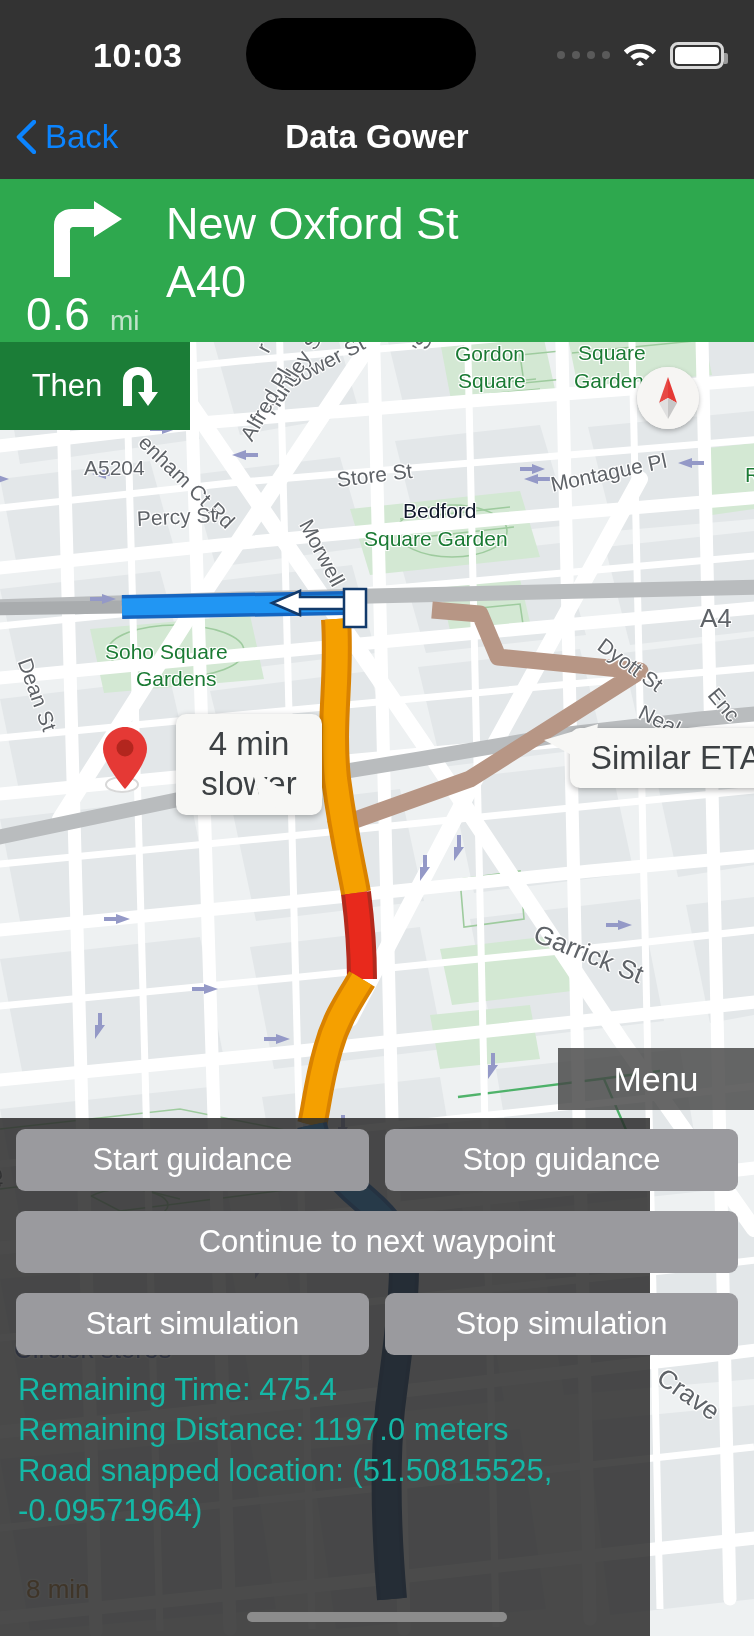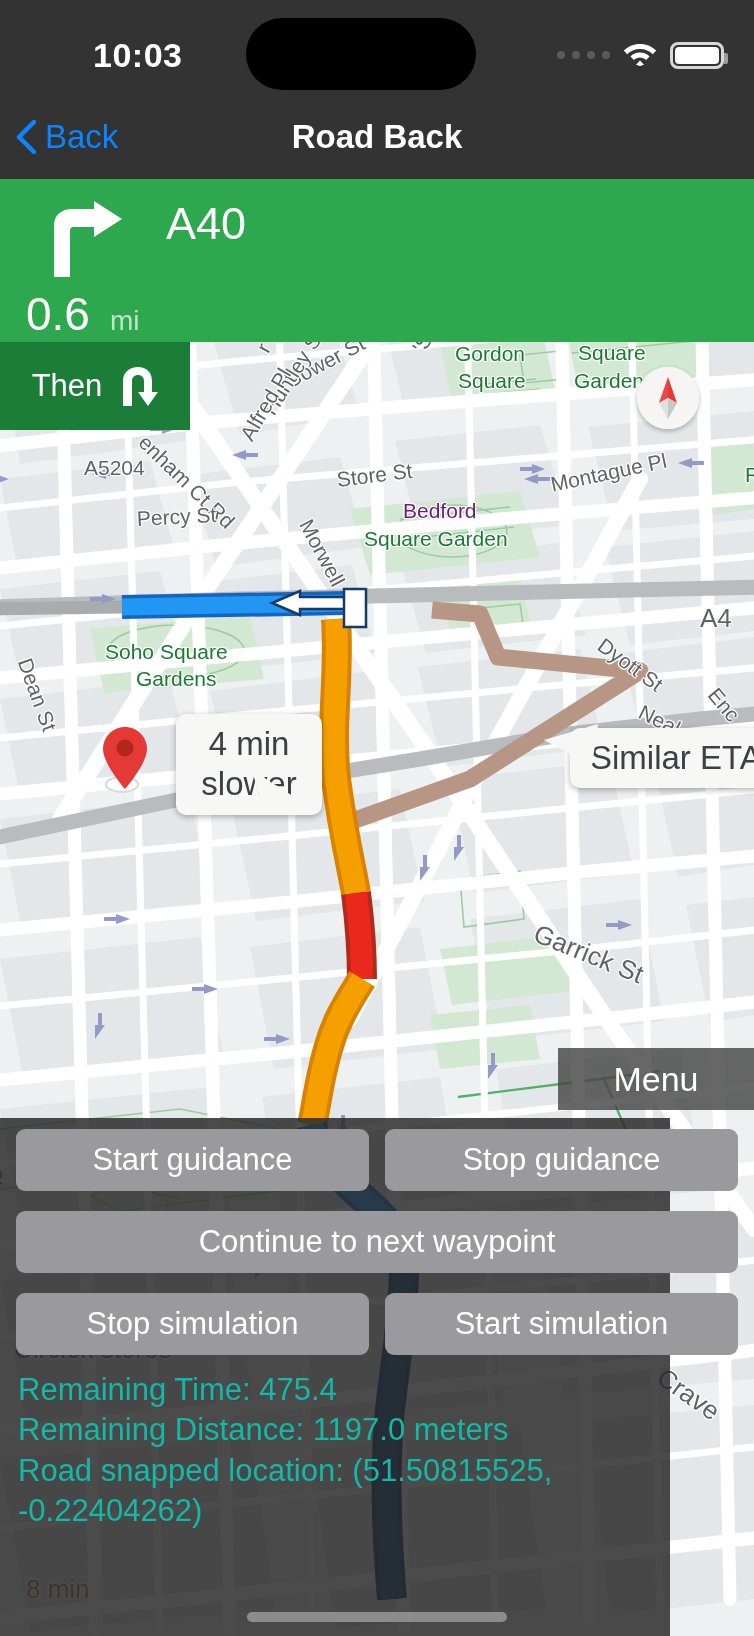--- a/index.html
+++ b/index.html
@@ -137,21 +137,20 @@
     background:rgba(70,70,70,0.82);color:#fff;
     display:flex;align-items:center;justify-content:center;
     font-size:34px;z-index:25;cursor:pointer;
   }
 
   
   .bottom{
     position:absolute;left:0;top:1118px;width:650px;height:518px;
     background:rgba(40,40,40,0.84);
     z-index:30;
-    padding-left:20px;
   }
   .btn-row{
     display:flex;gap:16px;padding:0 16px;margin-top:0;
   }
   .btn{
     background:#9a9a9e;color:#ffffff;border-radius:9px;
     height:62px;display:flex;align-items:center;justify-content:center;
     font-size:31px;cursor:pointer;flex:1 1 0;
   }
   .row1{position:absolute;left:0;top:11px;width:754px;}
@@ -341,21 +340,21 @@
         <div class="maplabel" style="left: 578px; top: 162px; color: rgb(26, 122, 51); transform-origin: 0px 50%;">Square</div>
         <div class="maplabel" style="left: 574px; top: 190px; color: rgb(26, 122, 51); transform-origin: 0px 50%;">Gardens</div>
         <div class="maplabel" style="left: 268px; top: 222px; color: rgb(95, 99, 104); transform: rotate(-58deg); transform-origin: 0px 50%;">Huntley St</div>
         <div class="maplabel" style="left: 246px; top: 248px; color: rgb(95, 99, 104); transform: rotate(-60deg); transform-origin: 0px 50%;">Alfred Pl</div>
         <div class="maplabel" style="left: 337px; top: 289px; color: rgb(95, 99, 104); transform: rotate(-7deg); transform-origin: 0px 50%;">Store St</div>
         <div class="maplabel" style="left: 551px; top: 294px; color: rgb(95, 99, 104); transform: rotate(-12deg); transform-origin: 0px 50%;">Montague Pl</div>
         <div class="maplabel" style="left: 142px; top: 248px; color: rgb(95, 99, 104); transform: rotate(44deg); transform-origin: 0px 50%;">enham Ct Rd</div>
         <div class="maplabel" style="left: 84px; top: 277px; color: rgb(95, 99, 104); transform-origin: 0px 50%;">A5204</div>
         <div class="maplabel" style="left: 137px; top: 328px; color: rgb(95, 99, 104); transform: rotate(-3deg); transform-origin: 0px 50%;">Percy St</div>
         <div class="maplabel" style="left: 305px; top: 330px; color: rgb(95, 99, 104); transform: rotate(62deg); transform-origin: 0px 50%;">Morwell St</div>
-        <div class="maplabel" style="left: 403px; top: 320px; color: #701a75; transform-origin: 0px 50%;">Bedford</div>
+        <div class="maplabel" style="left: 403px; top: 320px; color: #0f172a; transform-origin: 0px 50%;">Bedford</div>
         <div class="maplabel" style="left: 364px; top: 348px; color: rgb(26, 122, 51); transform-origin: 0px 50%;">Square Garden</div>
         <div class="maplabel" style="left: 745px; top: 284px; color: rgb(26, 122, 51); transform-origin: 0px 50%;">R</div>
         <div class="maplabel big" style="left: 700px; top: 424px; color: rgb(95, 99, 104); transform-origin: 0px 50%;">A4</div>
         <div class="maplabel" style="left: 600px; top: 452px; color: rgb(95, 99, 104); transform: rotate(36deg); transform-origin: 0px 50%;">Dyott St</div>
         <div class="maplabel" style="left: 712px; top: 500px; color: rgb(95, 99, 104); transform: rotate(50deg); transform-origin: 0px 50%;">Enc</div>
         <div class="maplabel" style="left: 640px; top: 520px; color: rgb(95, 99, 104); transform: rotate(26deg); transform-origin: 0px 50%;">Neal</div>
         <div class="maplabel" style="left: 105px; top: 461px; color: rgb(26, 122, 51); transform-origin: 0px 50%;">Soho Square</div>
         <div class="maplabel" style="left: 136px; top: 488px; color: rgb(26, 122, 51); transform-origin: 0px 50%;">Gardens</div>
         <div class="maplabel" style="left: 24px; top: 468px; color: rgb(95, 99, 104); transform: rotate(70deg); transform-origin: 0px 50%;">Dean St</div>
         <div class="maplabel big" style="left: 535px; top: 738px; color: rgb(95, 99, 104); transform: rotate(22deg); transform-origin: 0px 50%;">Garrick St</div>
@@ -434,20 +433,21 @@
     <div class="banner-icon">
       <svg viewBox="0 0 84 76" width="84" height="76" xmlns="http://www.w3.org/2000/svg">
         <path d="M12 76 L12 24 C12 14 20 8 30 8 L52 8 L52 0 L80 18 L52 36 L52 26 L32 26 C28 26 28 28 28 32 L28 76 Z" fill="#ffffff"></path>
       </svg>
     </div>
     <div class="banner-dist">
       <span class="num">0.6</span>
       <span class="unit">mi</span>
     </div>
     <div class="banner-texts">
+      <div class="banner-l1">New Oxford St</div>
       <div class="banner-l2">A40</div>
     </div>
   </div>
 
   <div class="then">
     <span class="then-label">Then</span>
     <span class="then-icon">
       <svg viewBox="0 0 38 40" width="38" height="40" xmlns="http://www.w3.org/2000/svg">
         <path d="M3 40 L3 15 C3 6 10 1 18 1 C26 1 32 6 32 15 L32 26 L38 26 L28 40 L18 26 L24 26 L24 15 C24 11 21 9 18 9 C15 9 12 11 12 15 L12 40 Z" fill="#ffffff"></path>
       </svg>
@@ -461,30 +461,30 @@
         <div class="btn">Stop guidance</div>
       </div>
     </div>
     <div class="row2">
       <div class="btn-row">
         <div class="btn">Continue to next waypoint</div>
       </div>
     </div>
     <div class="row3">
       <div class="btn-row">
+        <div class="btn">Start simulation</div>
         <div class="btn">Stop simulation</div>
-        <div class="btn">Start simulation</div>
       </div>
     </div>
 
     <div class="info">
       <div>Remaining Time: 475.4</div>
       <div>Remaining Distance: 1197.0 meters</div>
       <div>Road snapped location: (51.50815525,</div>
-      <div>-0.22404262)</div>
+      <div>-0.09571964)</div>
     </div>
   </div>
 
   <div class="home-ind"></div>
 
   <div class="statusbar">
     <div class="sb-time">10:03</div>
     <div class="notch"></div>
     <div class="sb-right">
       <span class="dots">
@@ -500,21 +500,21 @@
           <path d="M17 19.5l4 4.2-4 1.3-4-1.3z" fill="#ffffff"></path>
         </svg>
       </span>
       <span class="battery">
           <i></i>
         </span>
     </div>
   </div>
 
   <div class="navbar">
-    <div class="nav-title">Road Back</div>
+    <div class="nav-title">Data Gower</div>
     <div class="nav-back">
       <span class="chev">
         <svg viewBox="0 0 20 34" width="20" height="34" xmlns="http://www.w3.org/2000/svg">
           <path d="M18 2 L3 17 L18 32" stroke="#0b84ff" stroke-width="4.5" fill="none" stroke-linecap="round" stroke-linejoin="round"></path>
         </svg>
       </span>
       <span class="nav-back-label">Back</span>
     </div>
   </div>
 

